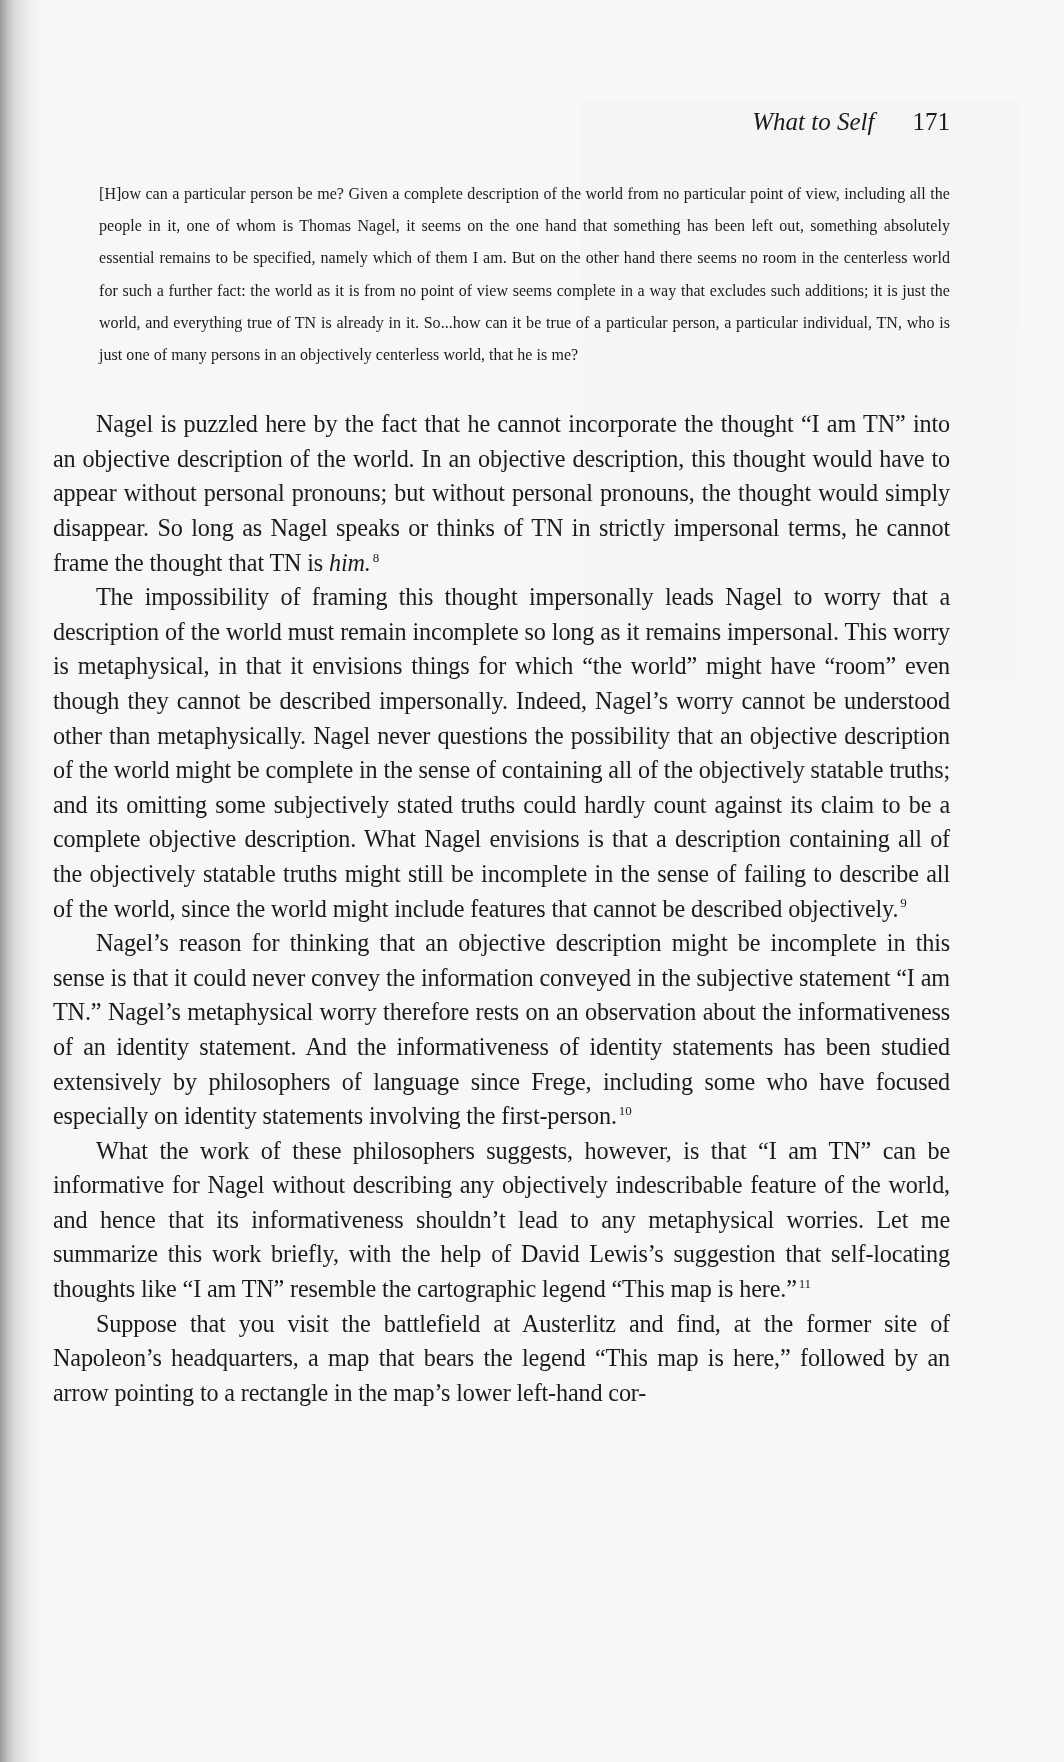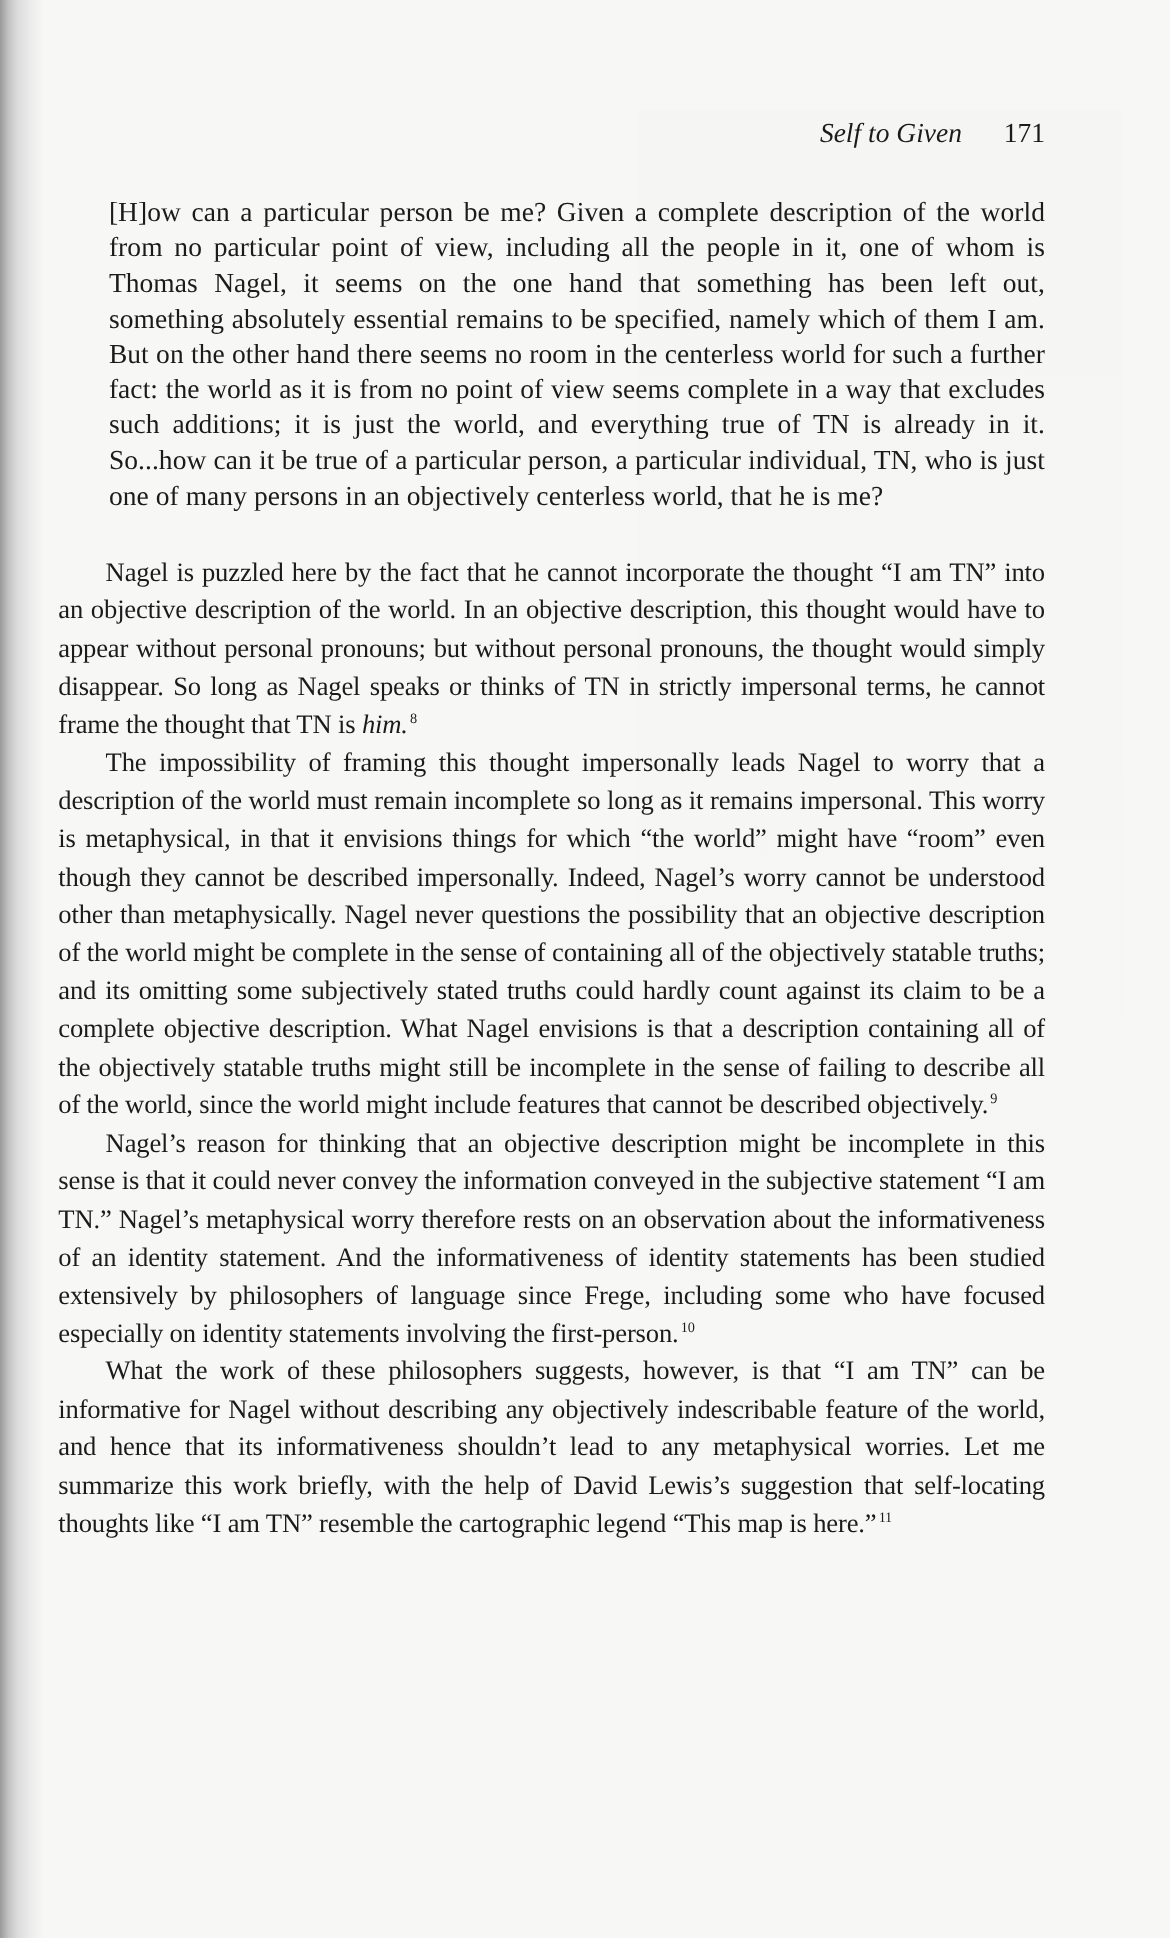--- a/index.html
+++ b/index.html
@@ -42,21 +42,21 @@
   }
   .text-block {
     position: absolute;
     left: 53px;
     top: 178px;
     width: 897px;
   }
   .block-quote {
     margin: 0 0 0 46px;
     width: 851px;
-    font-size: 25px;
+    font-size: 16px;
     line-height: 32.2px;
     text-align: justify;
     letter-spacing: 0.05px;
   }
   .body-para {
     margin: 0;
     font-size: 24.2px;
     line-height: 34.6px;
     text-align: justify;
     text-indent: 43px;
@@ -75,28 +75,29 @@
     font-style: italic;
   }
 </style>
 </head>
 <body>
 
 <div class="page-shadow"></div>
 <div class="bleed"></div>
 
 <header class="running-head">
-  <span class="running-title">Self to Given</span>
+  <span class="running-title">What to Self</span>
   <span class="page-number">171</span>
 </header>
 
 <main class="text-block">
   <blockquote class="block-quote">[H]ow can a particular person be me? Given a complete description of the world from no particular point of view, including all the people in it, one of whom is Thomas Nagel, it seems on the one hand that something has been left out, something absolutely essential remains to be specified, namely which of them I am. But on the other hand there seems no room in the centerless world for such a further fact: the world as it is from no point of view seems complete in a way that excludes such additions; it is just the world, and everything true of TN is already in it. So...how can it be true of a particular person, a particular individual, TN, who is just one of many persons in an objectively centerless world, that he is me?</blockquote>
 
   <p class="body-para first-body"><span>Nagel is puzzled here by the fact that he cannot incorporate the thought “I am TN” into an objective description of the world. In an objective description, this thought would have to appear without personal pronouns; but without personal pronouns, the thought would simply disappear. So long as Nagel speaks or thinks of TN in strictly impersonal terms, he cannot frame the thought that TN is </span><em>him.</em><sup class="fn">8</sup></p>
 
   <p class="body-para"><span>The impossibility of framing this thought impersonally leads Nagel to worry that a description of the world must remain incomplete so long as it remains impersonal. This worry is metaphysical, in that it envisions things for which “the world” might have “room” even though they cannot be described impersonally. Indeed, Nagel’s worry cannot be understood other than metaphysically. Nagel never questions the possibility that an objective description of the world might be complete in the sense of containing all of the objectively statable truths; and its omitting some subjectively stated truths could hardly count against its claim to be a complete objective description. What Nagel envisions is that a description containing all of the objectively statable truths might still be incomplete in the sense of failing to describe all of the world, since the world might include features that cannot be described objectively.</span><sup class="fn">9</sup></p>
 
   <p class="body-para"><span>Nagel’s reason for thinking that an objective description might be incomplete in this sense is that it could never convey the information conveyed in the subjective statement “I am TN.” Nagel’s metaphysical worry therefore rests on an observation about the informativeness of an identity statement. And the informativeness of identity statements has been studied extensively by philosophers of language since Frege, including some who have focused especially on identity statements involving the first-person.</span><sup class="fn">10</sup></p>
 
   <p class="body-para"><span>What the work of these philosophers suggests, however, is that “I am TN” can be informative for Nagel without describing any objectively indescribable feature of the world, and hence that its informativeness shouldn’t lead to any metaphysical worries. Let me summarize this work briefly, with the help of David Lewis’s suggestion that self-locating thoughts like “I am TN” resemble the cartographic legend “This map is here.”</span><sup class="fn">11</sup></p>
 
+  <p class="body-para"><span>Suppose that you visit the battlefield at Austerlitz and find, at the former site of Napoleon’s headquarters, a map that bears the legend “This map is here,” followed by an arrow pointing to a rectangle in the map’s lower left-hand cor-</span></p>
 </main>
 
 </body></html>

